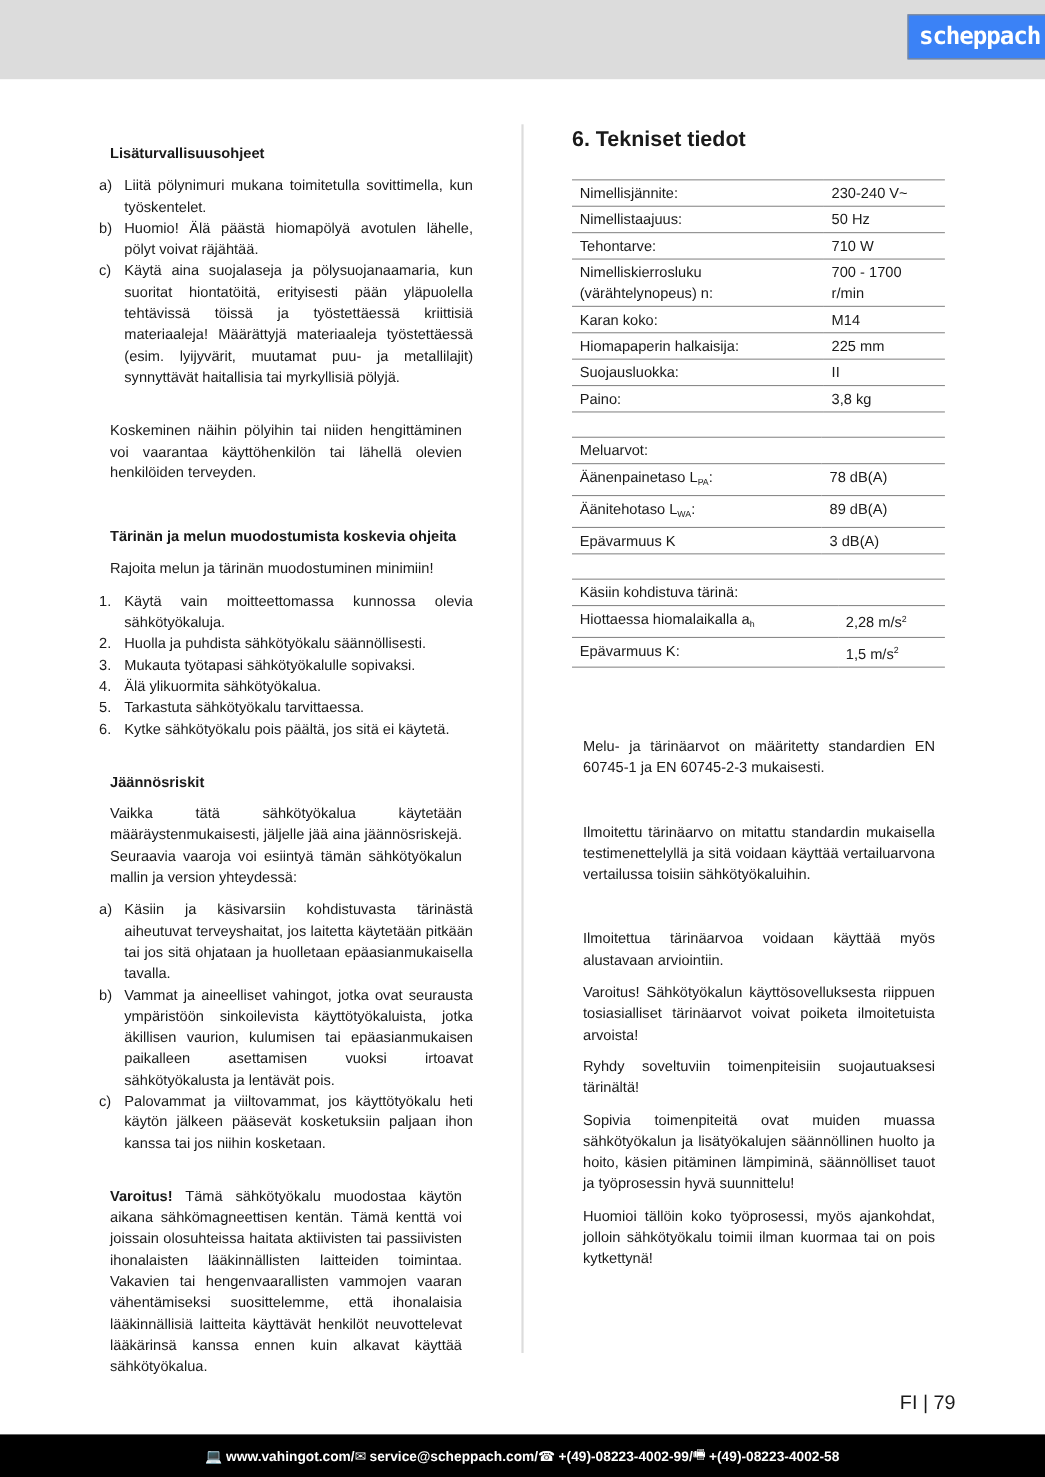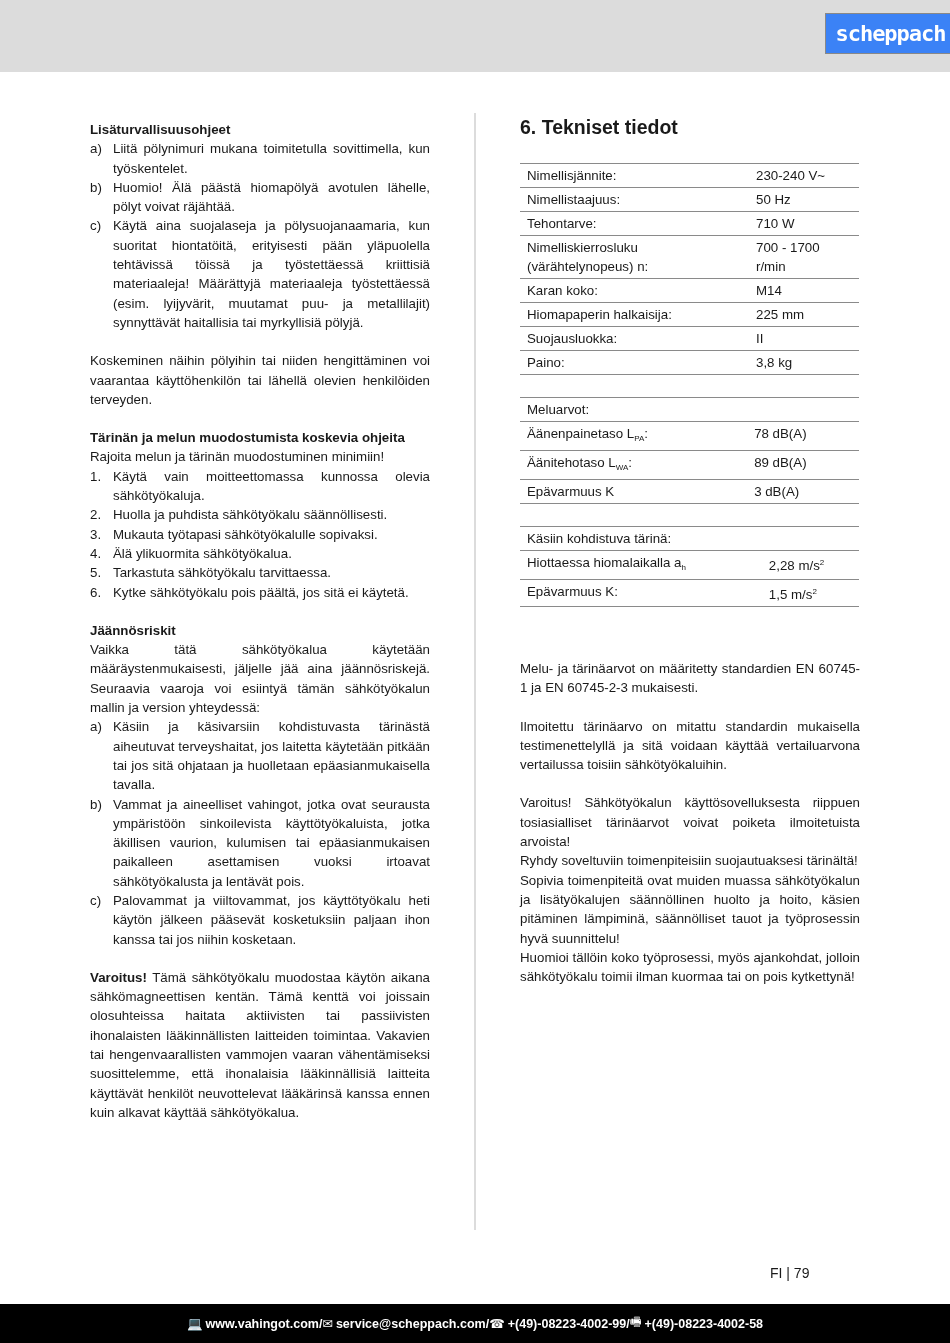--- a/index.html
+++ b/index.html
@@ -2,37 +2,37 @@
 <html><head>
 <meta charset="utf-8">
 <style>
   html, body { margin:0; padding:0; }
   body { width:950px; height:1343px; position:relative; background:#ffffff; font-family:"Liberation Sans", sans-serif; color:#1a1a1a; overflow:hidden; }
   .topbar { position:absolute; left:0; top:0; width:950px; height:72px; background:#dcdcdc; }
   .logo { position:absolute; left:825px; top:13px; width:131px; height:41px; background:#3b82f6; color:#fff; font-family:"DejaVu Sans Mono", monospace; font-weight:bold; font-size:22px; letter-spacing:-1px; display:flex; align-items:center; justify-content:center; border:1px solid #888; box-sizing:border-box; }
   .col-left { position:absolute; left:90px; top:120px; width:340px; font-size:13.3px; line-height:19.3px; }
   .col-right { position:absolute; left:520px; top:113px; width:340px; font-size:13.3px; line-height:19.3px; }
   .divider { position:absolute; left:474px; top:113px; width:2px; height:1117px; background:#dcdcdc; }
-  p { margin:0; text-align:justify; }
+  p { margin:10px; text-align:justify; }
   .h { font-weight:bold; }
   .gap { height:19px; }
   .list { margin:0; padding:0; list-style:none; }
   .list li { display:flex; }
   .list .mk { width:23px; flex:none; }
   .list .tx { flex:1; text-align:justify; }
   .title { font-size:19.5px; font-weight:bold; margin:0 0 22px 0; line-height:28px; }
   table { width:339px; border-collapse:collapse; font-size:13.3px; }
   td { border-bottom:1.5px solid #8a8a8a; padding:2px 7px 2px 7px; line-height:19px; vertical-align:top; }
   td.v { white-space:normal; }
   table.t1 { border-top:1px solid #8a8a8a; }
   table.t2, table.t3 { border-top:1.5px solid #8a8a8a; margin-top:22px; }
   sub { font-size:8px; vertical-align:-3px; }
   sup { font-size:8px; vertical-align:5px; }
   .bold-block p { font-weight:normal; }
-  .pagenum { position:absolute; left:770px; top:1265px; font-size:14px; }
+  .pagenum { position:absolute; left:818px; top:1265px; font-size:18px; }
   .footer { position:absolute; left:0; top:1304px; width:950px; height:39px; background:#000; color:#fff; font-size:12.5px; font-weight:bold; display:flex; align-items:center; justify-content:center; }
   .footer .ic { font-weight:normal; margin-right:3px; }
 </style>
 </head>
 <body>
 
 <div class="topbar">
   <div class="logo">scheppach</div>
 </div>
 
@@ -181,20 +181,21 @@
         </tr>
   </tbody>
     </table>
 
   <div style="height:33px"></div>
   <div class="gap"></div>
   <p>Melu- ja tärinäarvot on määritetty standardien EN 60745-1 ja EN 60745-2-3 mukaisesti.</p>
   <div class="gap"></div>
   <p>Ilmoitettu tärinäarvo on mitattu standardin mukaisella testimenettelyllä ja sitä voidaan käyttää vertailuarvona vertailussa toisiin sähkötyökaluihin.</p>
   <div class="gap"></div>
+  <p>Ilmoitettua tärinäarvoa voidaan käyttää myös alustavaan arviointiin.</p>
   <div class="bold-block">
     <p>Varoitus! Sähkötyökalun käyttösovelluksesta riippuen tosiasialliset tärinäarvot voivat poiketa ilmoitetuista arvoista!</p>
     <p>Ryhdy soveltuviin toimenpiteisiin suojautuaksesi tärinältä!</p>
     <p>Sopivia toimenpiteitä ovat muiden muassa sähkötyökalun ja lisätyökalujen säännöllinen huolto ja hoito, käsien pitäminen lämpiminä, säännölliset tauot ja työprosessin hyvä suunnittelu!</p>
     <p>Huomioi tällöin koko työprosessi, myös ajankohdat, jolloin sähkötyökalu toimii ilman kuormaa tai on pois kytkettynä!</p>
   </div>
 </div>
 
 <div class="pagenum">FI | 79</div>
 

